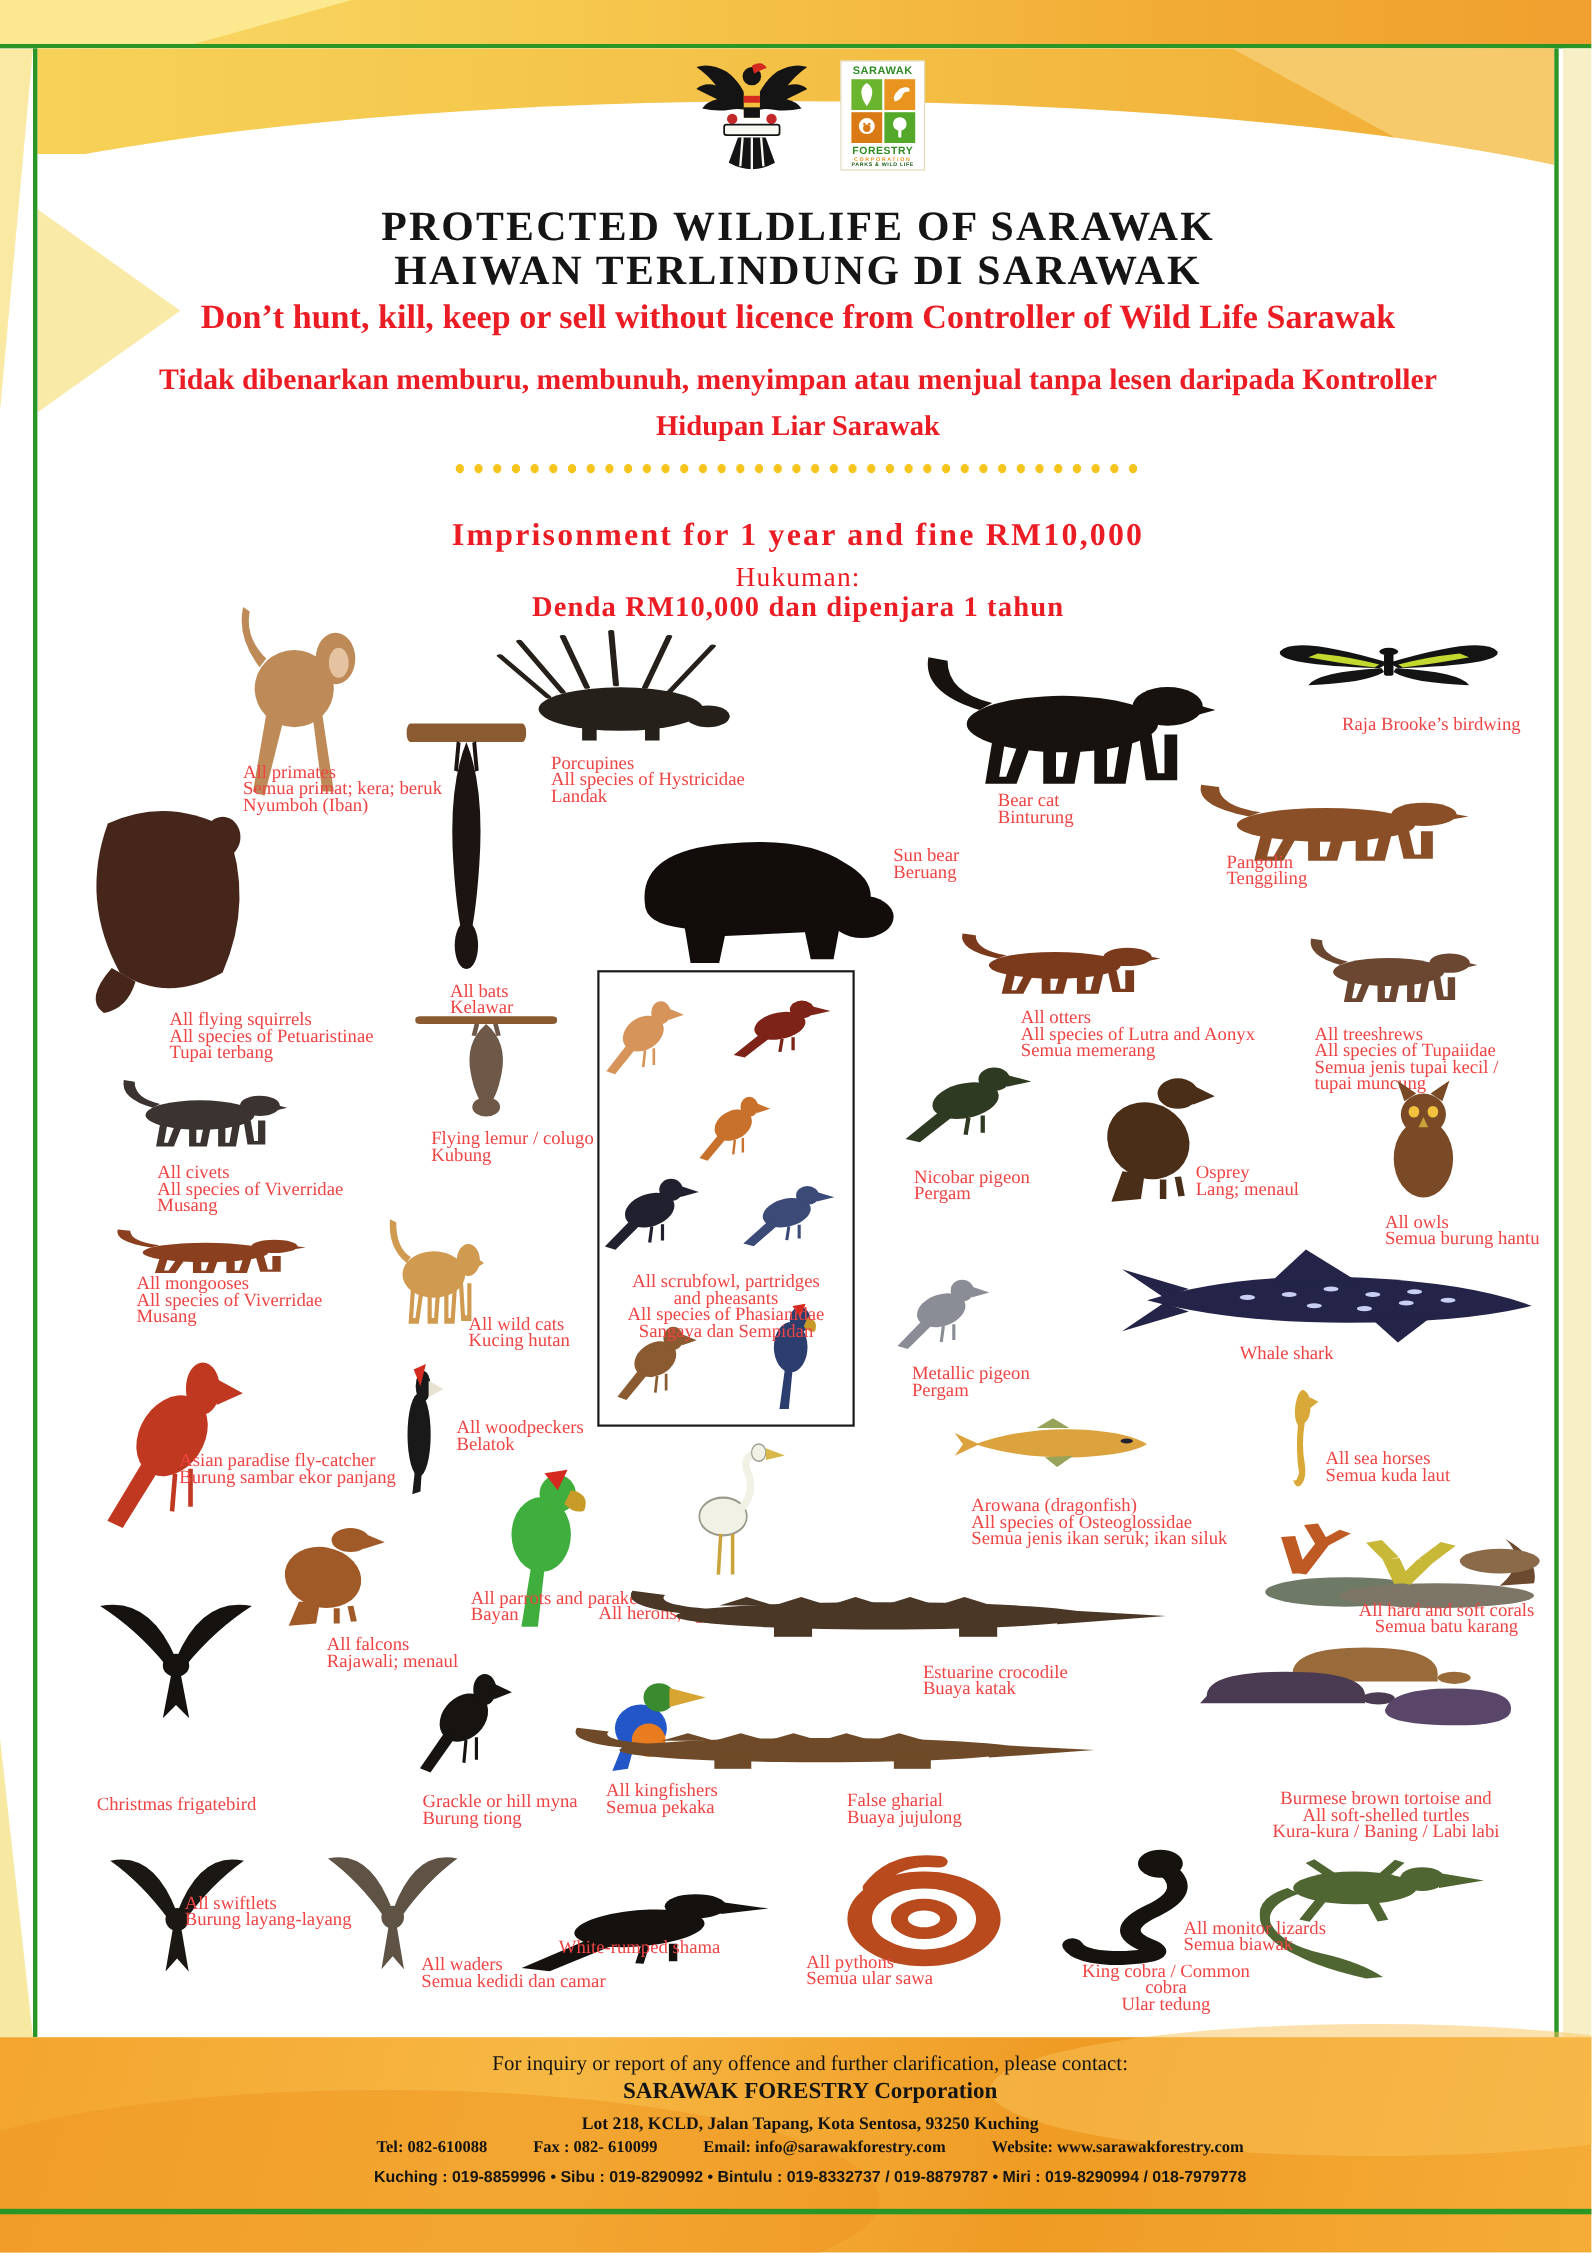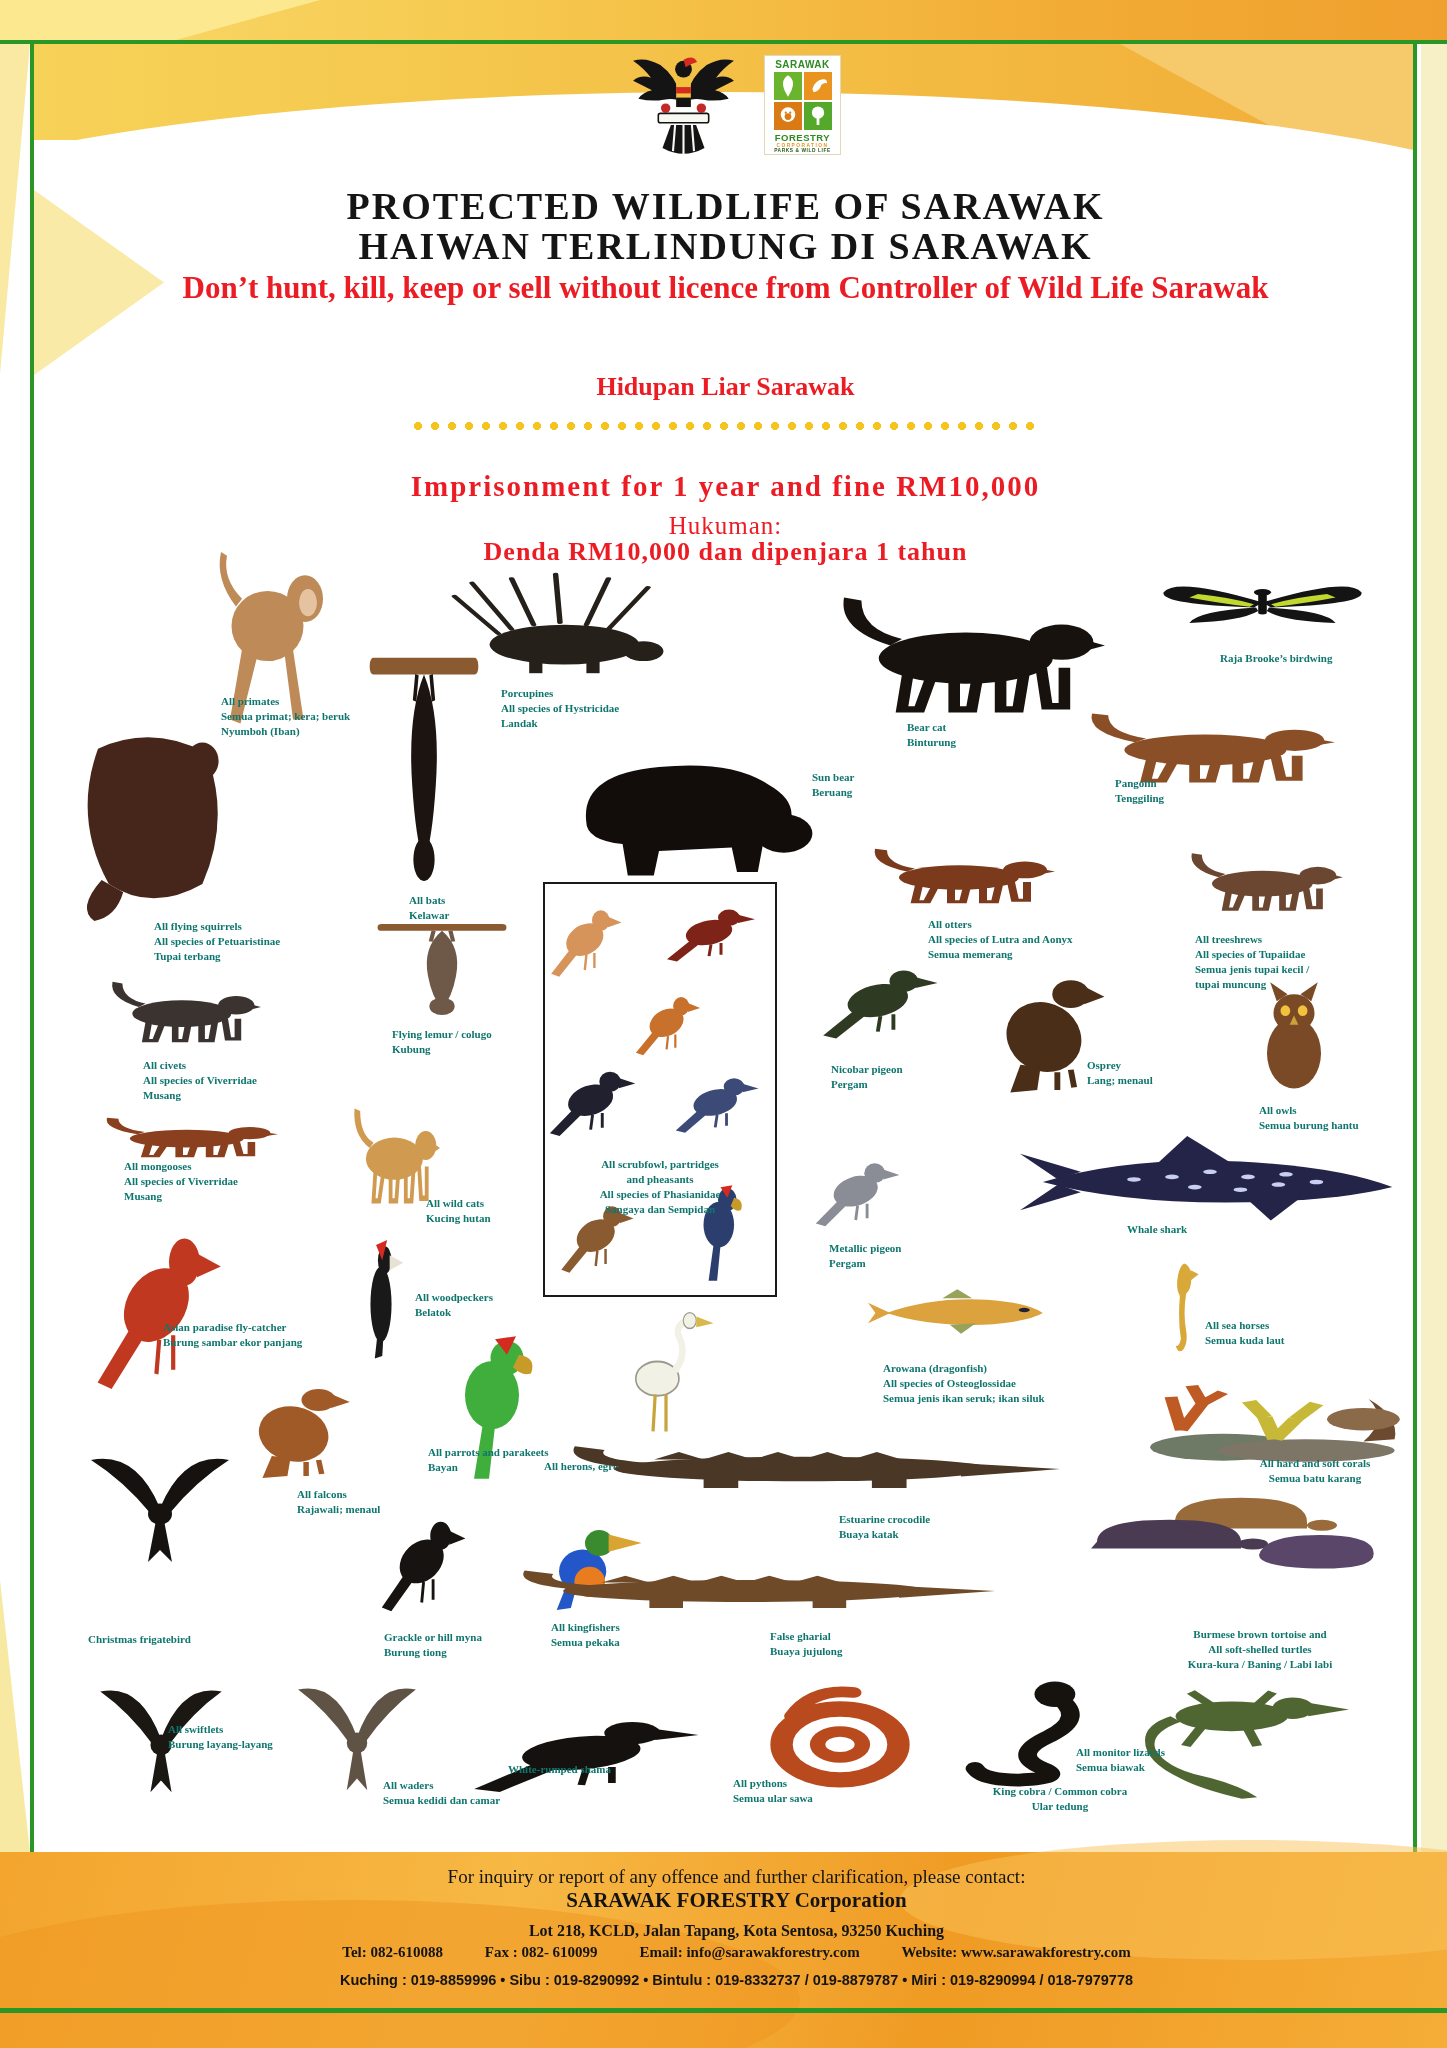--- a/index.html
+++ b/index.html
@@ -48,22 +48,22 @@
   .flogo .t1{font-size:10px;font-weight:bold;color:#2e8b22;letter-spacing:0.5px;}
   .flogo .grid{width:58px;height:58px;margin:2px auto;display:grid;grid-template-columns:28px 28px;
     grid-template-rows:28px 28px;gap:2px;}
   .flogo .grid div{width:28px;height:28px;position:relative;}
   .flogo .t2{font-size:9.5px;font-weight:bold;color:#2e8b22;letter-spacing:0.5px;}
   .flogo .t3{font-size:4.8px;font-weight:bold;color:#e8941e;letter-spacing:1.5px;}
   .flogo .t4{font-size:4.8px;font-weight:bold;color:#1c5a14;letter-spacing:0.6px;}
   
   .animal{position:absolute;}
   .animal svg{width:100%;height:100%;display:block;}
-  .caption{position:absolute;font-weight:bold;font-size:11px;line-height:15px;
-    color:#0f766e;white-space:nowrap;}
+  .caption{position:absolute;font-weight:normal;font-size:17px;line-height:15px;
+    color:#ef4444;white-space:nowrap;}
   .caption span{display:block;}
   .pbox{position:absolute;left:543px;top:882px;width:234px;height:415px;
     border:2.5px solid #1a1a1a;box-sizing:border-box;background:transparent;}
   
   .footer{position:absolute;left:0;top:1852px;width:1447px;height:196px;
     background:linear-gradient(105deg,#f3a52e 0%,#f7b844 35%,#ef9b24 65%,#f5ad38 100%);}
   .footer-swoosh{position:absolute;left:-100px;top:1900px;width:900px;height:200px;background:#ef9722;
     border-radius:50%;opacity:.55;}
   .footer-hl{position:absolute;left:900px;top:1840px;width:700px;height:120px;background:#f9c35a;
     border-radius:50%;opacity:.5;}
@@ -317,20 +317,21 @@
       </div>
     </div>
     <div class="t2">FORESTRY</div>
     <div class="t3">CORPORATION</div>
     <div class="t4">PARKS &amp; WILD LIFE</div>
   </div>
 
   <div class="htext title1">PROTECTED WILDLIFE OF SARAWAK</div>
   <div class="htext title2">HAIWAN TERLINDUNG DI SARAWAK</div>
   <div class="htext red1">Don’t hunt, kill, keep or sell without licence from Controller of Wild Life Sarawak</div>
+  <div class="htext red2">Tidak dibenarkan memburu, membunuh, menyimpan atau menjual tanpa lesen daripada Kontroller</div>
   <div class="htext red3">Hidupan Liar Sarawak</div>
   <div class="dots"></div>
   <div class="htext pen2">Imprisonment for 1 year and fine RM10,000</div>
   <div class="htext pen3">Hukuman:</div>
   <div class="htext pen4">Denda RM10,000 dan dipenjara 1 tahun</div>
 
   <div class="pbox"></div>
   <div id="animal-layer">
       <div class="animal" style="left: 200px; top: 548px; width: 150px; height: 195px; color: rgb(189, 138, 88);">
         <svg viewBox="0 0 100 100" preserveAspectRatio="none">

